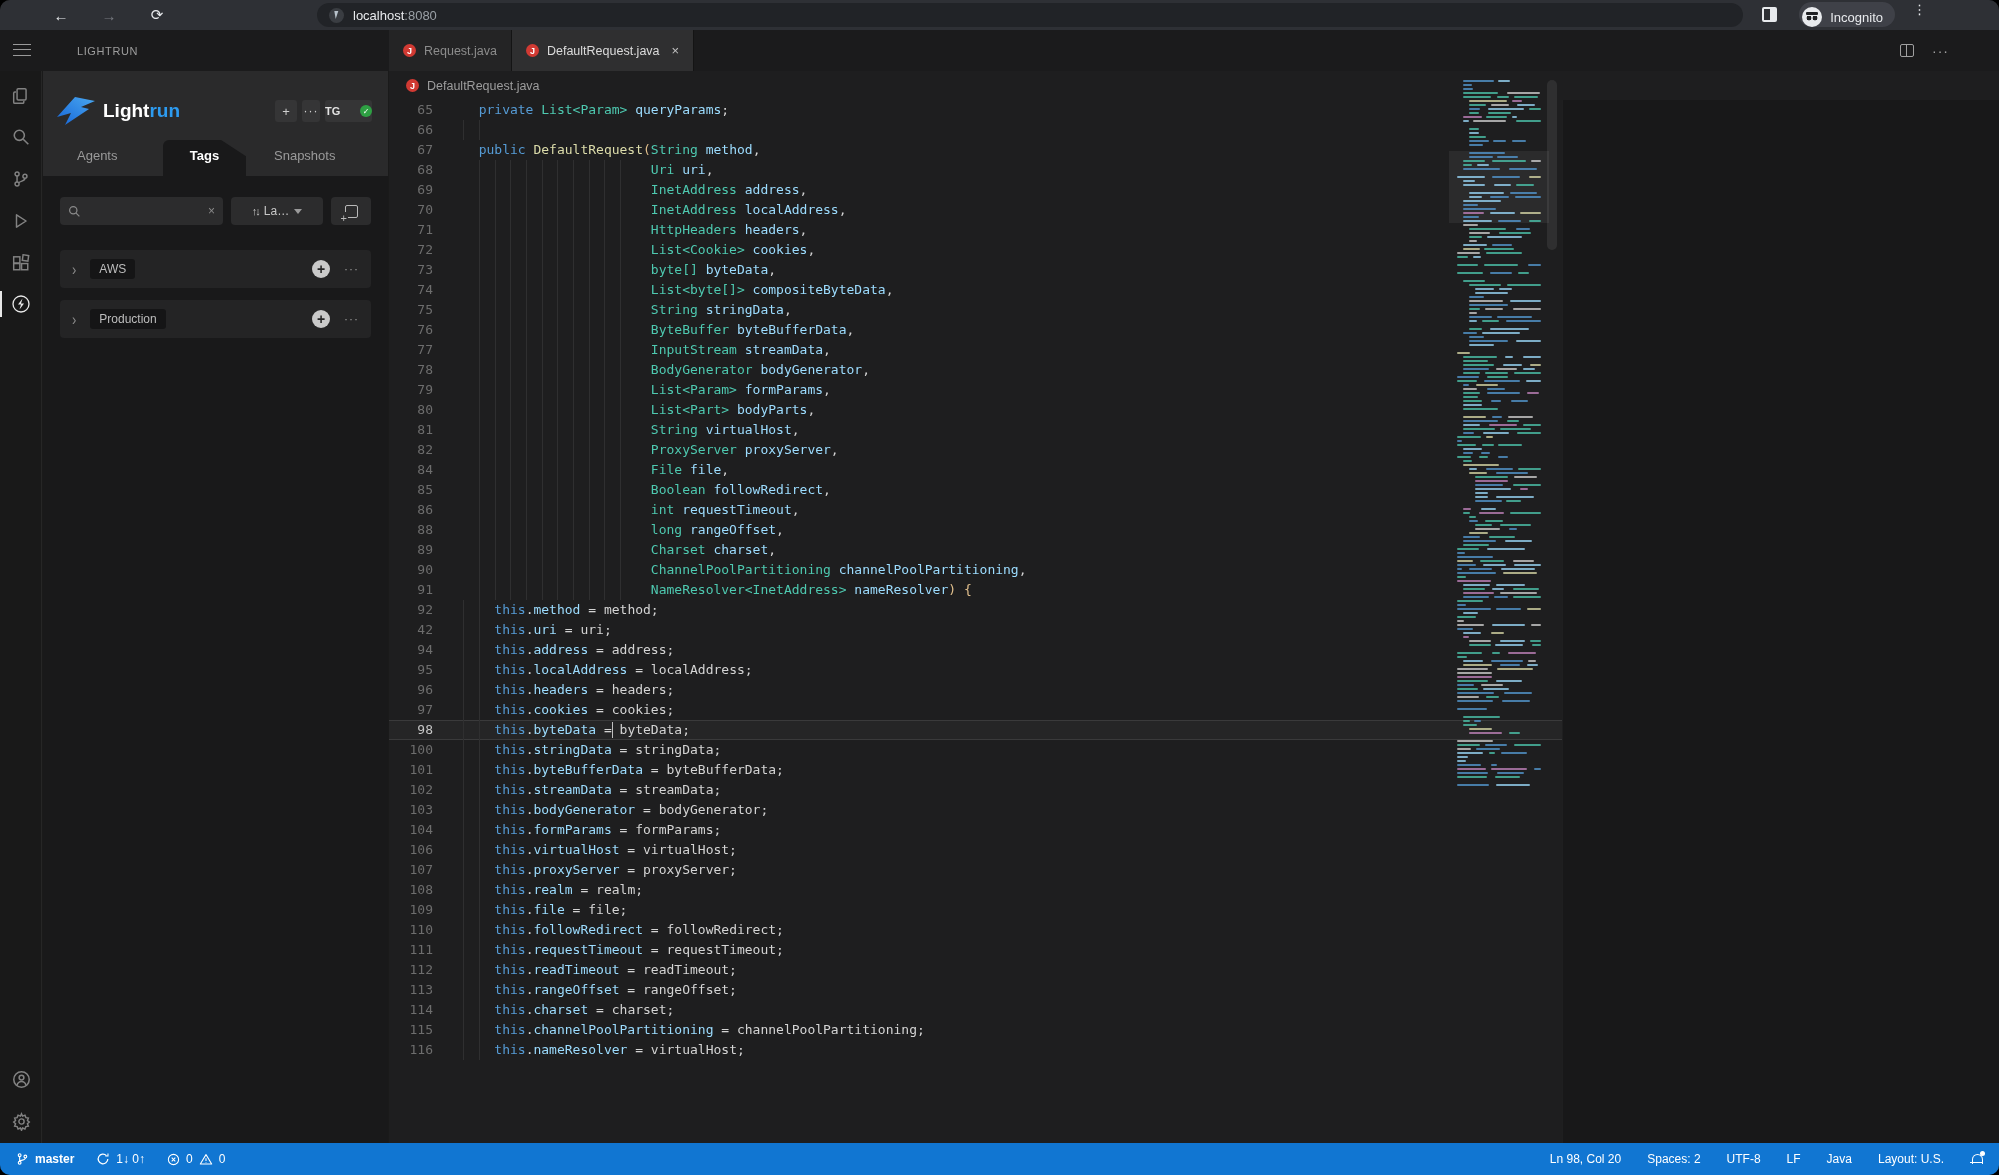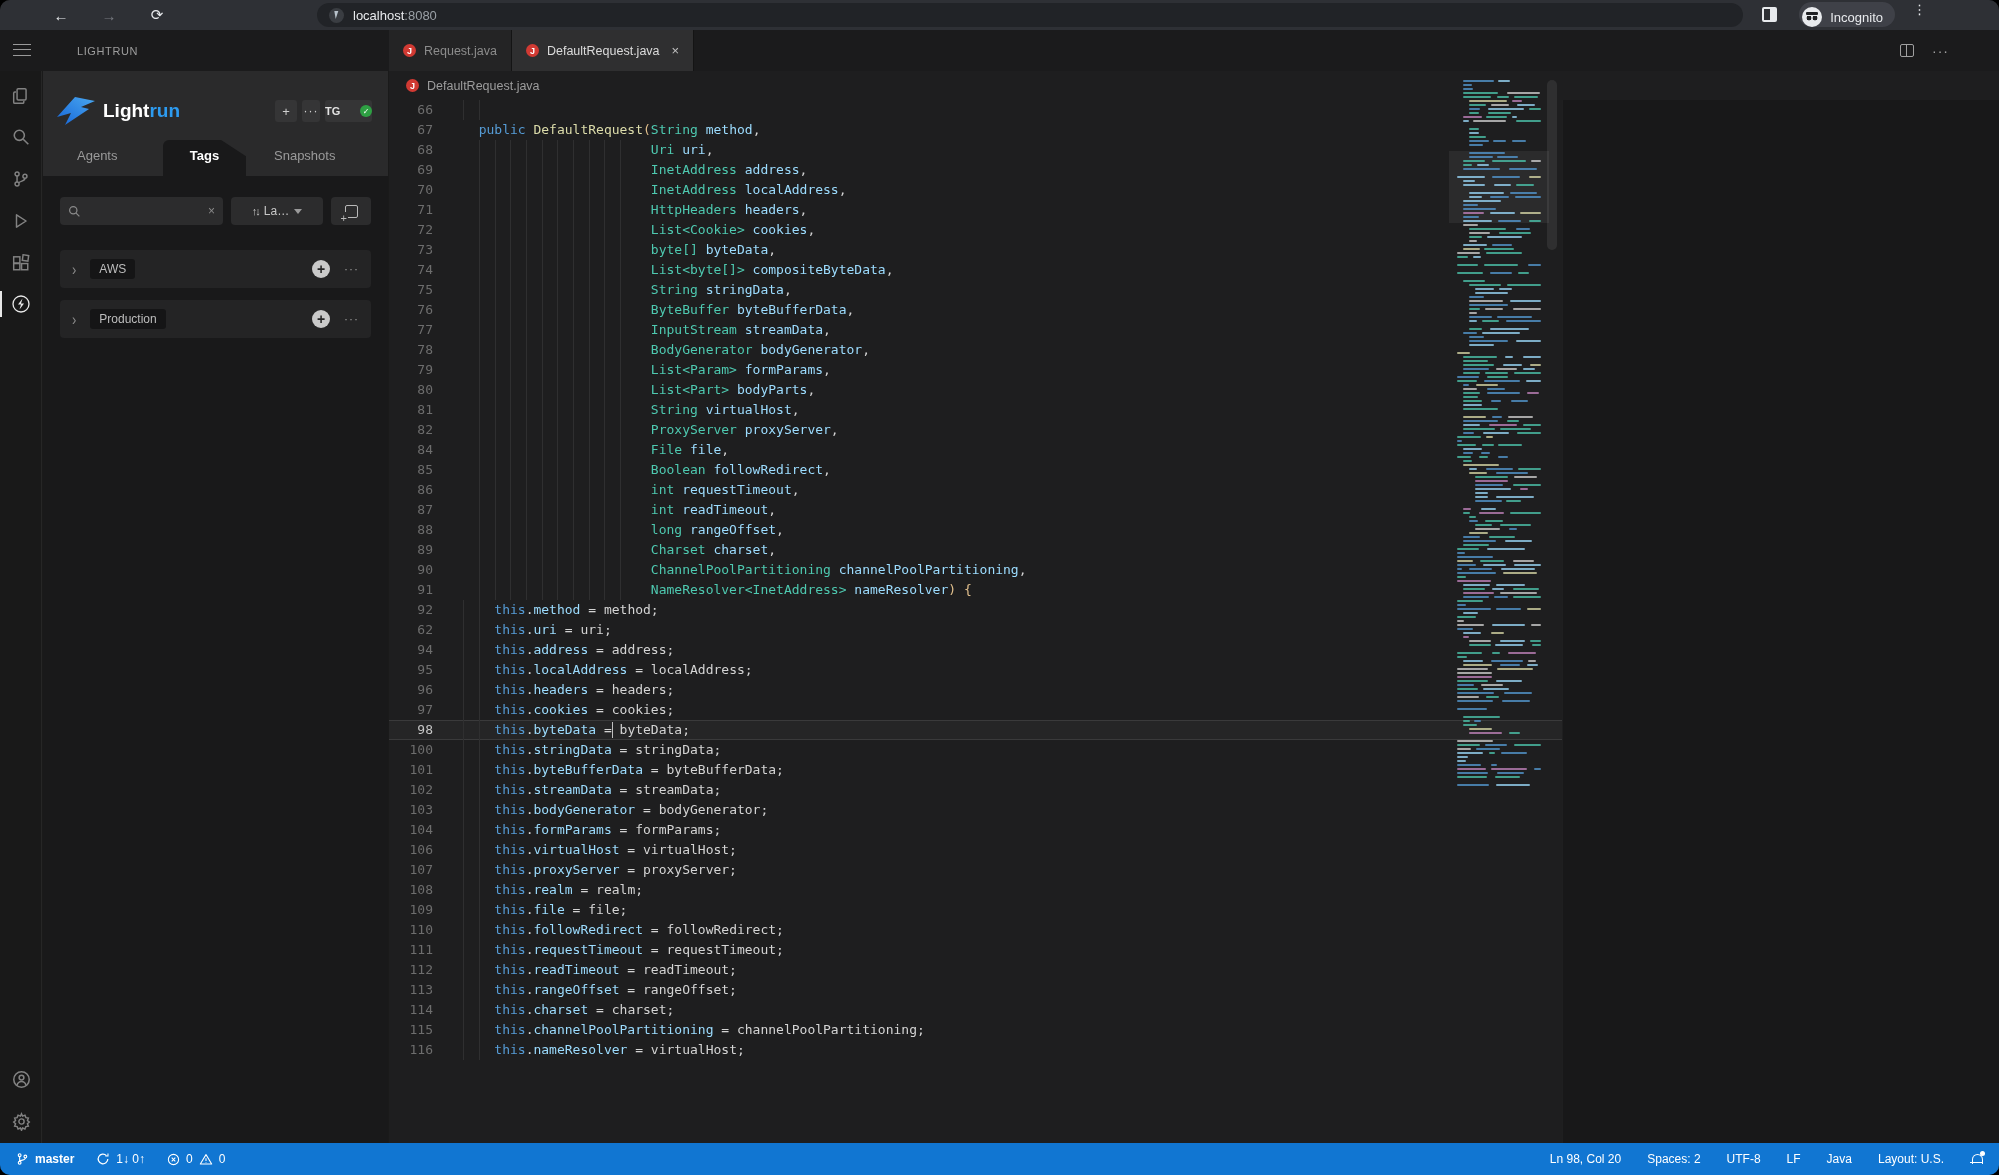--- a/index.html
+++ b/index.html
@@ -299,20 +299,24 @@
       <span class="row-more">···</span>
     </div>
   </div>
 
   <div class="editor">
     <div class="breadcrumb">
       <span class="jicon">J</span>
       <span>DefaultRequest.java</span>
     </div>
     <div class="code" id="code">
+        <div class="cl">
+          <span class="num">65</span>
+          <span class="txt"><span class="tk-w">  </span><span class="tk-k">private</span><span class="tk-w"> </span><span class="tk-t">List&lt;Param&gt;</span><span class="tk-w"> </span><span class="tk-p">queryParams</span><span class="tk-w">;</span></span>
+        </div>
         <div class="cl g-s">
           <span class="num">66</span>
           <span class="txt"></span>
         </div>
         <div class="cl">
           <span class="num">67</span>
           <span class="txt"><span class="tk-w">  </span><span class="tk-k">public</span><span class="tk-w"> </span><span class="tk-f">DefaultRequest</span><span class="tk-g">(</span><span class="tk-t">String</span><span class="tk-w"> </span><span class="tk-p">method</span><span class="tk-w">,</span></span>
         </div>
         <div class="cl g-d">
           <span class="num">68</span>
@@ -380,45 +384,41 @@
         </div>
         <div class="cl g-d">
           <span class="num">85</span>
           <span class="txt"><span class="tk-w">                        </span><span class="tk-t">Boolean</span><span class="tk-w"> </span><span class="tk-p">followRedirect</span><span class="tk-w">,</span></span>
         </div>
         <div class="cl g-d">
           <span class="num">86</span>
           <span class="txt"><span class="tk-w">                        </span><span class="tk-t">int</span><span class="tk-w"> </span><span class="tk-p">requestTimeout</span><span class="tk-w">,</span></span>
         </div>
         <div class="cl g-d">
-          <span class="num">87</span>
-          <span class="txt"><span class="tk-w">                        </span><span class="tk-t">int</span><span class="tk-w"> </span><span class="tk-p">readTimeout</span><span class="tk-w">,</span></span>
-        </div>
-        <div class="cl g-d">
           <span class="num">88</span>
           <span class="txt"><span class="tk-w">                        </span><span class="tk-t">long</span><span class="tk-w"> </span><span class="tk-p">rangeOffset</span><span class="tk-w">,</span></span>
         </div>
         <div class="cl g-d">
           <span class="num">89</span>
           <span class="txt"><span class="tk-w">                        </span><span class="tk-t">Charset</span><span class="tk-w"> </span><span class="tk-p">charset</span><span class="tk-w">,</span></span>
         </div>
         <div class="cl g-d">
           <span class="num">90</span>
           <span class="txt"><span class="tk-w">                        </span><span class="tk-t">ChannelPoolPartitioning</span><span class="tk-w"> </span><span class="tk-p">channelPoolPartitioning</span><span class="tk-w">,</span></span>
         </div>
         <div class="cl g-d">
           <span class="num">91</span>
           <span class="txt"><span class="tk-w">                        </span><span class="tk-t">NameResolver&lt;InetAddress&gt;</span><span class="tk-w"> </span><span class="tk-p">nameResolver</span><span class="tk-g">)</span><span class="tk-w"> </span><span class="tk-g">{</span></span>
         </div>
         <div class="cl g-s">
           <span class="num">92</span>
           <span class="txt"><span class="tk-w">    </span><span class="tk-k">this</span><span class="tk-w">.</span><span class="tk-p">method</span><span class="tk-w"> = </span><span class="tk-w">method;</span></span>
         </div>
         <div class="cl g-s">
-          <span class="num">62</span>
+          <span class="num">42</span>
           <span class="txt"><span class="tk-w">    </span><span class="tk-k">this</span><span class="tk-w">.</span><span class="tk-p">uri</span><span class="tk-w"> = </span><span class="tk-w">uri;</span></span>
         </div>
         <div class="cl g-s">
           <span class="num">94</span>
           <span class="txt"><span class="tk-w">    </span><span class="tk-k">this</span><span class="tk-w">.</span><span class="tk-p">address</span><span class="tk-w"> = </span><span class="tk-w">address;</span></span>
         </div>
         <div class="cl g-s">
           <span class="num">95</span>
           <span class="txt"><span class="tk-w">    </span><span class="tk-k">this</span><span class="tk-w">.</span><span class="tk-p">localAddress</span><span class="tk-w"> = </span><span class="tk-w">localAddress;</span></span>
         </div>

